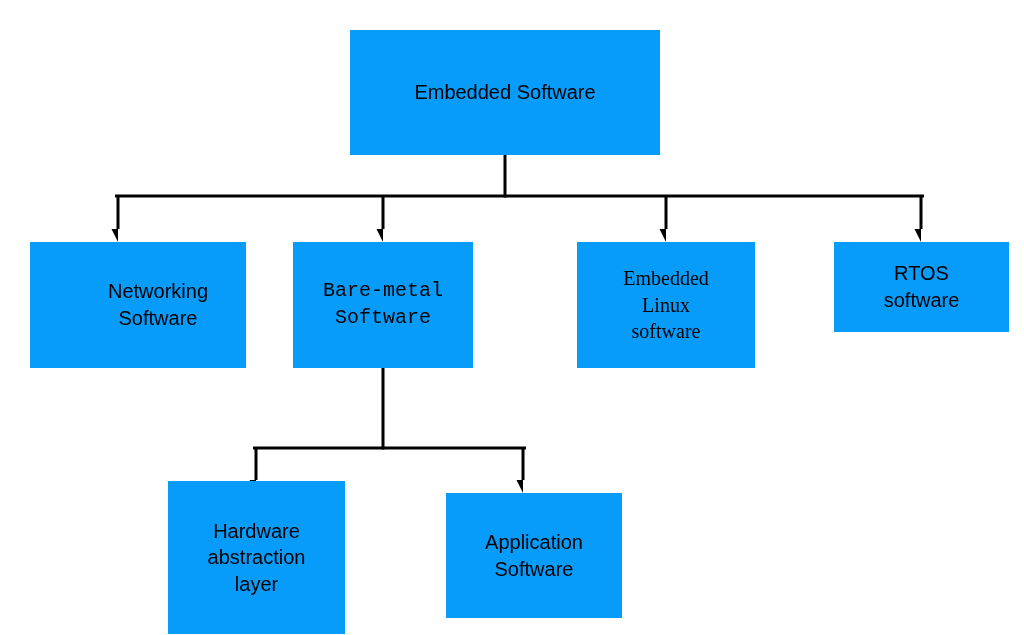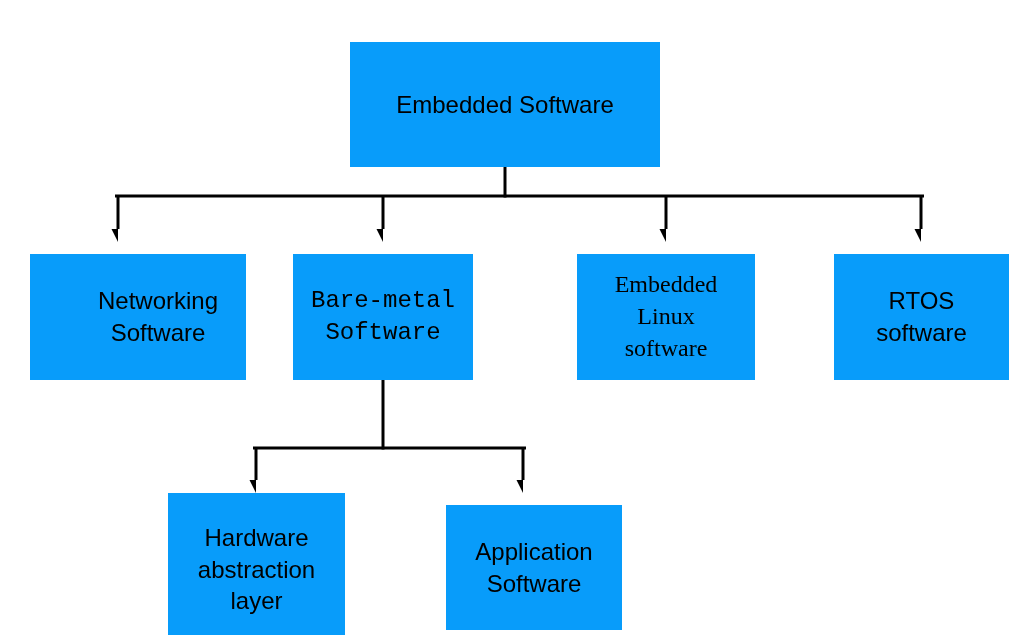--- a/index.html
+++ b/index.html
@@ -18,30 +18,29 @@
     stroke-width:3;
     fill:none;
   }
   #connectors .arrowhead{fill:var(--line-color,#000);}
   .node{
     position:absolute;
     background:var(--box-fill,#089cfa);
     display:flex;align-items:center;justify-content:center;
     text-align:center;
     color:var(--text-color,#000);
-    font-size:24px;
+    font-size:20px;
     line-height:1.33;
-    margin-top:12px;
   }
   .node .label{white-space:pre-line;}
   #n-root      {left:350px;top:30px; width:310px;height:125px;}
   #n-networking{left:30px; top:242px;width:176px;height:126px;padding-left:40px;}
   #n-baremetal {left:293px;top:242px;width:180px;height:126px;font-family:Liberation Mono, monospace;}
   #n-linux     {left:577px;top:242px;width:178px;height:126px;font-family:Liberation Serif, serif;}
-  #n-rtos      {left:834px;top:242px;width:175px;height:126px;}
+  #n-rtos      {left:834px;top:242px;width:175px;height:90px;}
   #n-hal       {left:168px;top:481px;width:177px;height:153px;}
   #n-app       {left:446px;top:493px;width:176px;height:125px;}
 </style>
 </head>
 <body>
 
 <div id="canvas">
 
   <svg id="connectors" viewBox="0 0 1024 635" xmlns="http://www.w3.org/2000/svg" aria-hidden="true">
     <defs>

